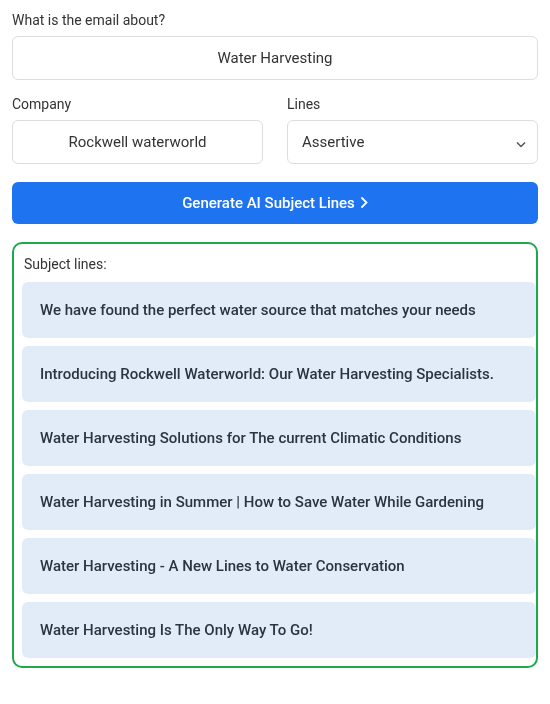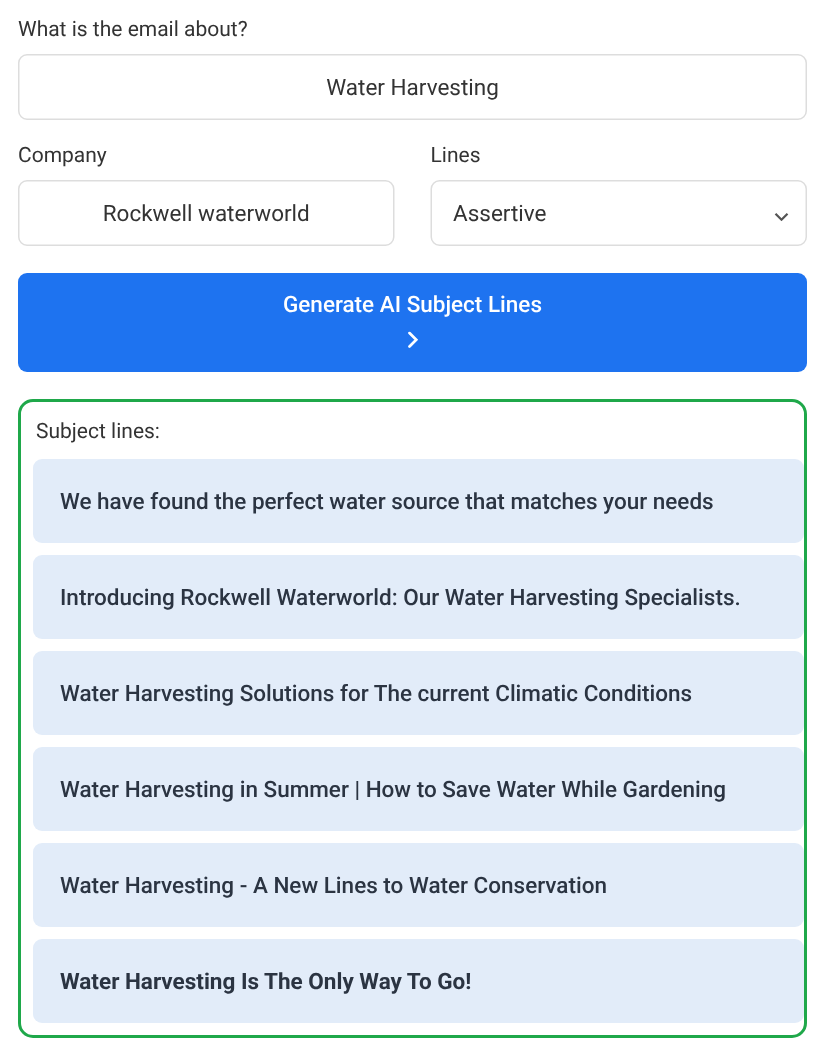--- a/index.html
+++ b/index.html
@@ -73,21 +73,20 @@
       padding: 12px;
       font-size: 15px;
       font-weight: 500;
       margin-top: 18px;
       cursor: pointer;
       display: flex;
       align-items: center;
       justify-content: center;
       gap: 6px;
       font-family: inherit;
-      flex-direction: column;
     }
     .results-box {
       margin-top: 18px;
       border: 2px solid #1fa84a;
       border-radius: 10px;
       padding: 12px 0 8px 8px;
     }
     .results-title {
       font-size: 14px;
       color: #333;
@@ -99,21 +98,20 @@
       border-radius: 6px;
       padding: 16px 18px;
       font-size: 15px;
       color: #2b3442;
       line-height: 1.6;
       margin-bottom: 8px;
       font-weight: 500;
     }
     .subject-line:last-child {
       margin-bottom: 0;
-      font-weight: bold;
     }
   </style>
 </head>
 <body>
 
 <div>
   <label class="field-label">What is the email about?</label>
   <input type="text" class="text-input" value="Water Harvesting" style="">
 </div>
 

